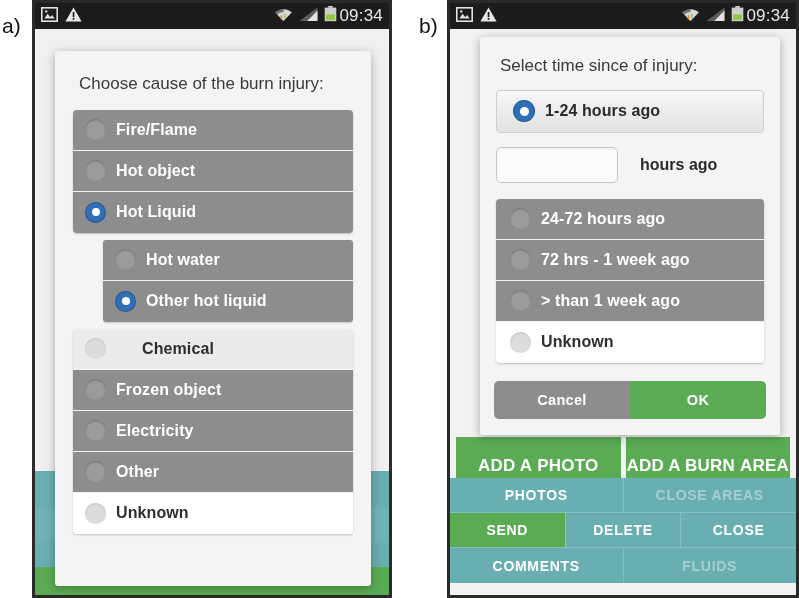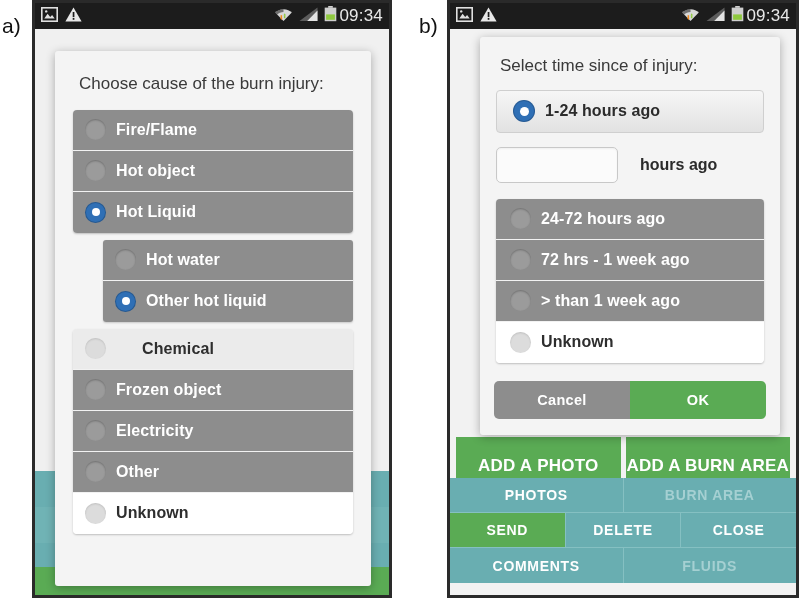--- a/index.html
+++ b/index.html
@@ -348,21 +348,21 @@
             <span>ADD A</span>&nbsp;<span>PHOTO</span>
           </div>
           <div class="greenbtn">
             <span>ADD A BURN</span>&nbsp;<span>AREA</span>
           </div>
         </div>
 
         <div class="tabgrid">
           <div class="tabrow">
             <div class="tabcell">PHOTOS</div>
-            <div class="tabcell dim">BURN AREA</div>
+            <div class="tabcell dim">CLOSE AREAS</div>
           </div>
           <div class="tabrow">
             <div class="tabcell send">SEND</div>
             <div class="tabcell">DELETE</div>
             <div class="tabcell">CLOSE</div>
           </div>
           <div class="tabrow">
             <div class="tabcell">COMMENTS</div>
             <div class="tabcell dim">FLUIDS</div>
           </div>

